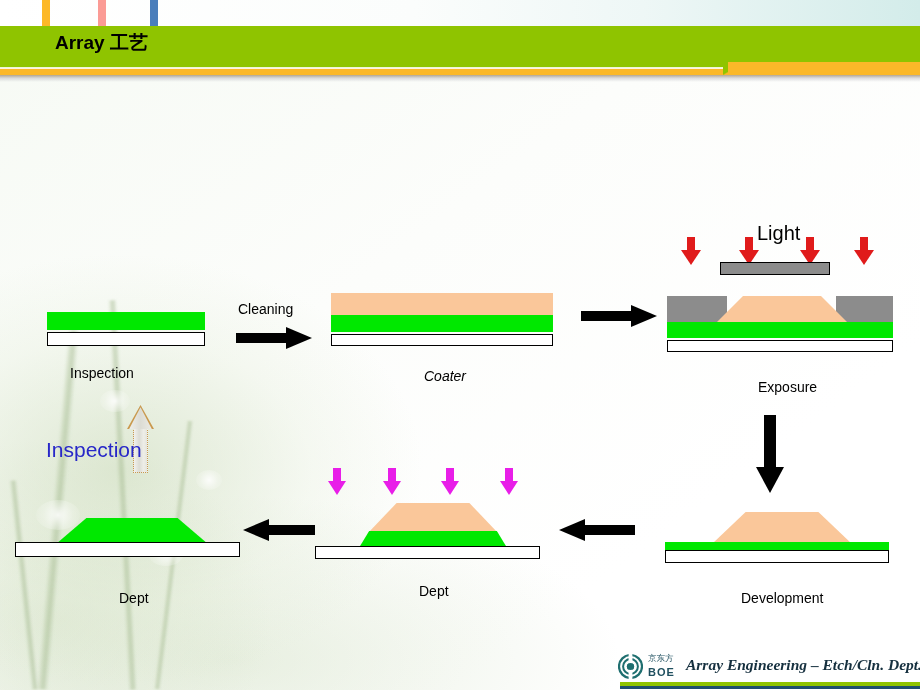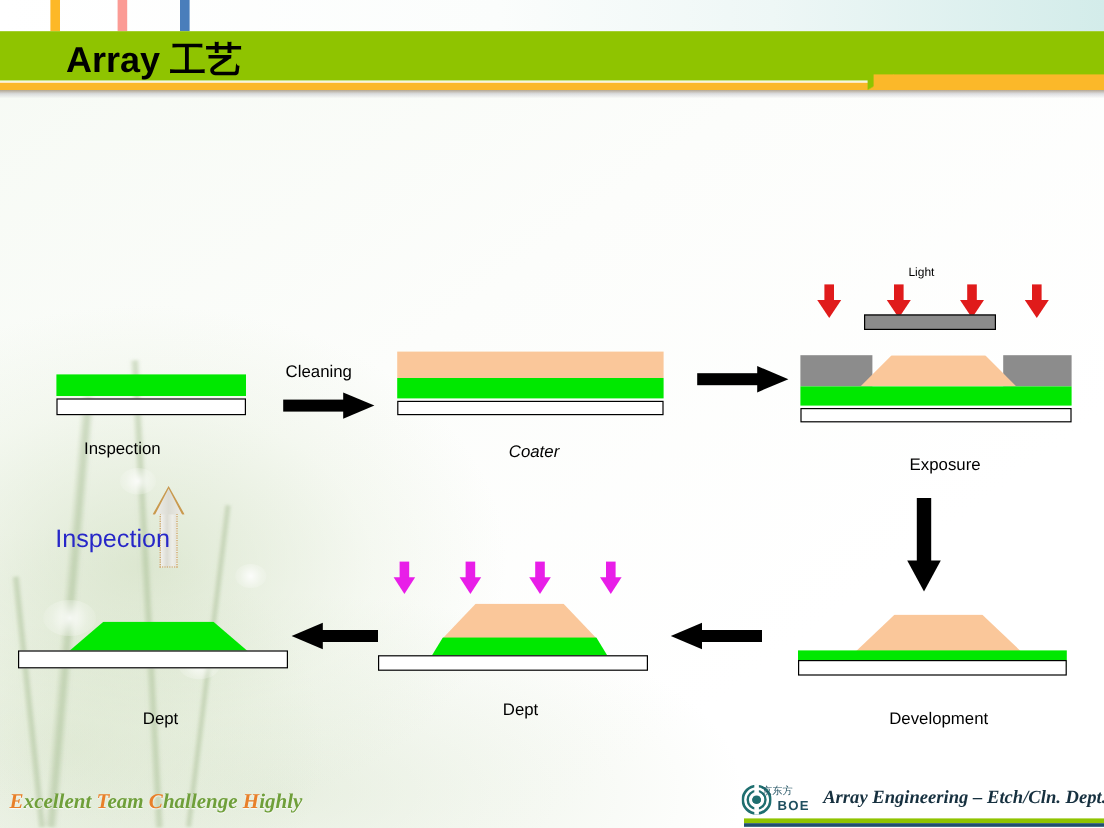--- a/index.html
+++ b/index.html
@@ -33,21 +33,21 @@
   
   #topstrip { position:absolute; left:0; top:0; width:920px; height:26px;
     background:linear-gradient(to right,#ffffff 0%,#fbfdfc 45%,#eef7f6 70%,#d3ecea 100%); }
   .tbar { position:absolute; top:0; height:26px; }
 
   
   #header { position:absolute; left:0; top:26px; width:920px; height:48px;
     background:#8fc400; }
   #header-title {
     position:absolute; left:55px; top:30px;
-    font-size:30px; font-weight:bold; color:#000000;
+    font-size:19px; font-weight:bold; color:#000000;
     letter-spacing:0px; white-space:nowrap;
   }
   #header-title .cn { font-family:"DejaVu Sans", sans-serif; font-weight:bold; }
   #accent-left { position:absolute; left:0; top:68px; width:735px; height:7px; background:#fbb829; }
   #accent-right { position:absolute; left:728px; top:62px; width:192px; height:13px; background:#fbb829; }
   #accent-diag {
     position:absolute; left:723px; top:62px; width:22px; height:13px;
     background:linear-gradient(to bottom right,#8fc400 0%,#8fc400 47%,#fbb829 53%,#fbb829 100%);
   }
   #accent-hair { position:absolute; left:0; top:67px; width:735px; height:1.5px; background:#ffffff; opacity:.85; }
@@ -101,22 +101,22 @@
 
   
   #footer-tag { position:absolute; left:8px; top:657px;
     font-family:"Liberation Serif", serif; font-style:italic; font-weight:bold;
     font-size:17.5px; white-space:nowrap;
     text-shadow:0 1px 1px rgba(255,255,255,0.9); }
   #footer-tag span { }
 
   #footer-logo { position:absolute; left:614px; top:650px; width:306px; height:40px; }
   #logo-mark { position:absolute; left:4px; top:4px; width:25px; height:25px; }
-  #logo-cn { position:absolute; left:21px; top:4px; width:34px;
-    font-family:Liberation Sans, sans-serif; font-size:8.5px; color:#1f4f5f;
+  #logo-cn { position:absolute; left:34px; top:4px; width:34px;
+    font-family:Liberation Mono, monospace; font-size:8.5px; color:#1f4f5f;
     line-height:11px; letter-spacing:0px; }
   #logo-boe { position:absolute; left:34px; top:16px;
     font-family:"Liberation Sans", sans-serif; font-size:11px; font-weight:bold;
     color:#1f4f5f; letter-spacing:1px; }
   #logo-text { position:absolute; left:72px; top:6px;
     font-family:"Liberation Serif", serif; font-style:italic; font-weight:bold;
     font-size:15.5px; color:#16303f; white-space:nowrap; }
   #footer-rule-g { position:absolute; left:620px; top:682px; width:300px; height:4px; background:#8fc400; }
   #footer-rule-b { position:absolute; left:620px; top:686px; width:300px; height:3px; background:#1f4f6e; }
 </style>
@@ -176,21 +176,21 @@
       <div class="label" style="left:424px; top:368px;font-style:italic;">Coater</div>
     </div>
 
     <div class="barrow" style="left:581px; top:305px; width:76px; height:22px;">
       <div class="shaft" style="left:0; top:6px; width:52px; height:10px;"></div>
       <div class="head" style="left:50px; top:0; border-top:11px solid transparent; border-bottom:11px solid transparent; border-left:26px solid #000;"></div>
     </div>
 
     <div>
 
-      <div class="label" style="left:757px; top:222px; font-size:10px;">Light</div>
+      <div class="label" style="left:757px; top:222px; font-size:20px;">Light</div>
 
       <div class="sarrow" style="left:681px; top:237px; width:20px; height:28px;">
         <div class="s" style="left:6px; top:0; width:8px; height:15px; background:#e01b1b;"></div>
         <div class="h" style="left:0; top:13px; border-left:10px solid transparent; border-right:10px solid transparent; border-top:15px solid #e01b1b;"></div>
       </div>
       <div class="sarrow" style="left:739px; top:237px; width:20px; height:28px;">
         <div class="s" style="left:6px; top:0; width:8px; height:15px; background:#e01b1b;"></div>
         <div class="h" style="left:0; top:13px; border-left:10px solid transparent; border-right:10px solid transparent; border-top:15px solid #e01b1b;"></div>
       </div>
       <div class="sarrow" style="left:800px; top:237px; width:20px; height:28px;">
@@ -272,26 +272,20 @@
 
     <div id="insp-arrow">
       <div id="insp-shaft"></div>
       <div id="insp-head"></div>
       <div id="insp-head-o"></div>
     </div>
     <div id="insp-label">Inspection</div>
 
   </div>
 
-  <div id="footer-tag">
-    <span style="color:#e8802a;">E</span><span style="color:#6f9f3a;">xcellent</span>
-    <span style="color:#e8802a;">T</span><span style="color:#6f9f3a;">eam</span>
-    <span style="color:#e8802a;">C</span><span style="color:#6f9f3a;">hallenge</span>
-    <span style="color:#e8802a;">H</span><span style="color:#6f9f3a;">ighly</span>
-  </div>
 
   <div id="footer-logo">
     <div id="logo-mark">
       <svg width="25" height="25" viewBox="0 0 25 25">
         <circle cx="12.5" cy="12.5" r="11.5" fill="none" stroke="#1f6f70" stroke-width="2.2"></circle>
         <circle cx="12.5" cy="12.5" r="7.4" fill="none" stroke="#1f6f70" stroke-width="2.0"></circle>
         <circle cx="12.5" cy="12.5" r="3.6" fill="#1f6f70"></circle>
         <rect x="10.6" y="0" width="3.8" height="25" fill="#ffffff"></rect>
         <circle cx="12.5" cy="12.5" r="3.6" fill="#1f6f70"></circle>
       </svg>

